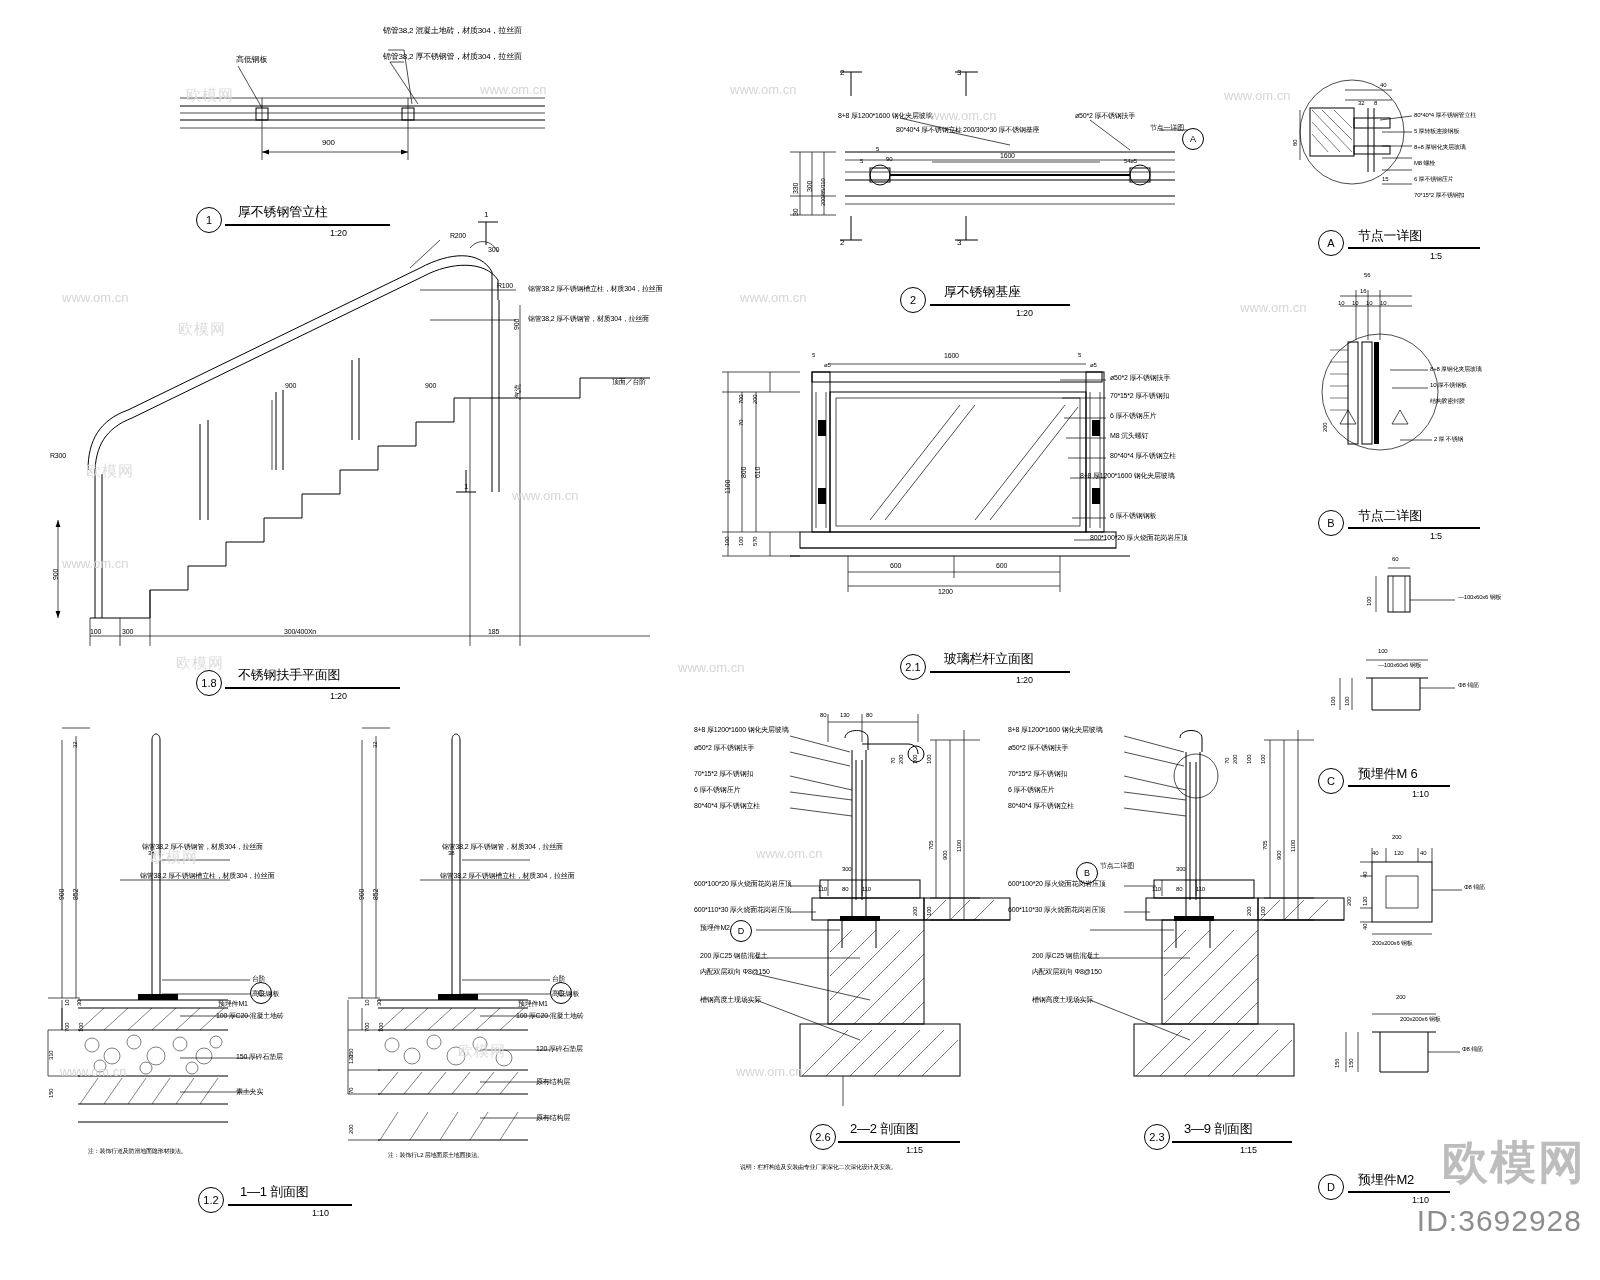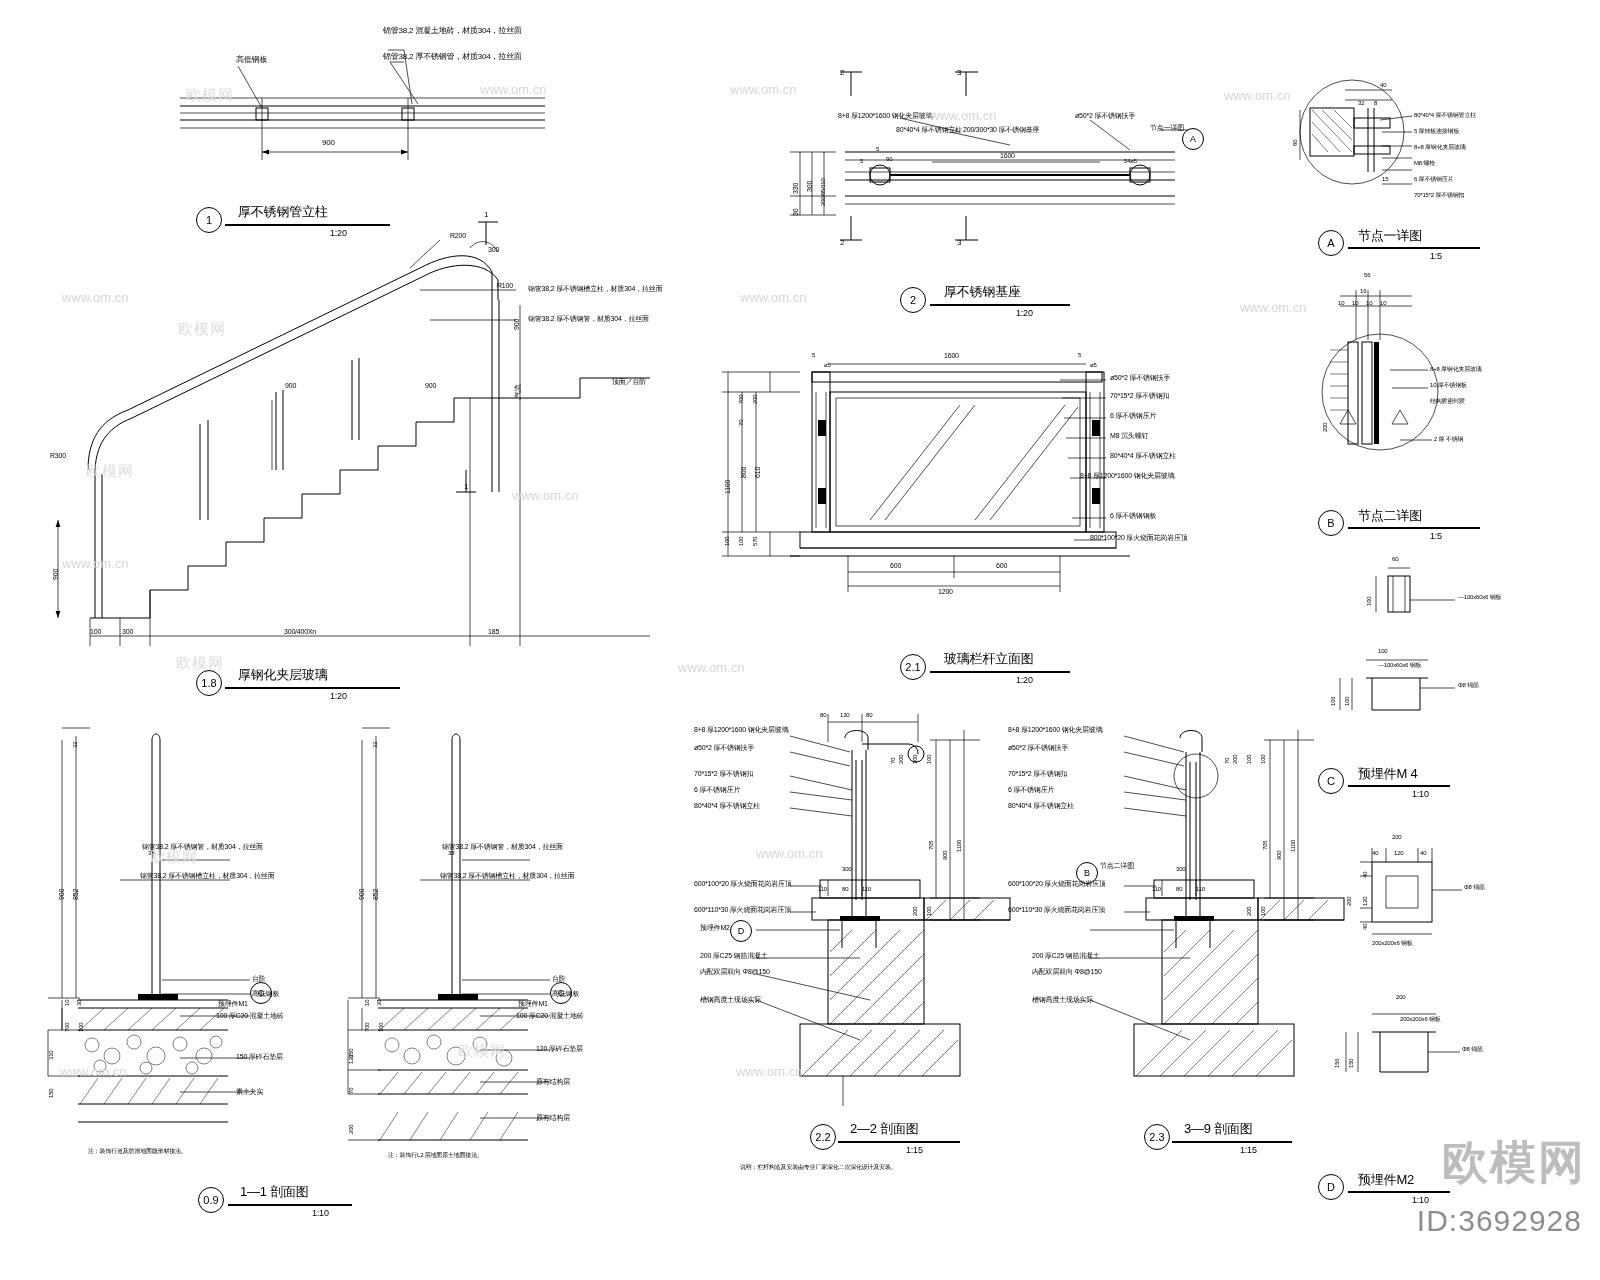--- a/index.html
+++ b/index.html
@@ -581,48 +581,48 @@
   </svg>
 
   <div class="bub" style="left:196px;top:207px;">1</div>
   <div class="bub" style="left:196px;top:670px;">1.8</div>
   <div class="bub" style="left:900px;top:287px;">2</div>
   <div class="bub" style="left:900px;top:654px;">2.1</div>
   <div class="bub" style="left:1318px;top:230px;">A</div>
   <div class="bub" style="left:1318px;top:510px;">B</div>
   <div class="bub" style="left:1318px;top:768px;">C</div>
   <div class="bub" style="left:1318px;top:1174px;">D</div>
-  <div class="bub" style="left:198px;top:1187px;">0.9</div>
-  <div class="bub" style="left:810px;top:1124px;">2.2</div>
+  <div class="bub" style="left:198px;top:1187px;">1.2</div>
+  <div class="bub" style="left:810px;top:1124px;">2.6</div>
   <div class="bub" style="left:1144px;top:1124px;">2.3</div>
   <div class="bub small" style="left:1182px;top:128px;">A</div>
   <div class="bub small" style="left:1076px;top:862px;">B</div>
   <div class="bub small" style="left:250px;top:982px;">C</div>
   <div class="bub small" style="left:550px;top:982px;">C</div>
   <div class="bub small" style="left:730px;top:920px;">D</div>
 
   <div class="lbl title" style="left:238px;top:204px;">厚不锈钢管立柱</div>
   <div class="lbl scale" style="left:330px;top:228px;">1:20</div>
 
-  <div class="lbl title" style="left:238px;top:667px;">厚钢化夹层玻璃</div>
+  <div class="lbl title" style="left:238px;top:667px;">不锈钢扶手平面图</div>
   <div class="lbl scale" style="left:330px;top:691px;">1:20</div>
 
   <div class="lbl title" style="left:944px;top:284px;">厚不锈钢基座</div>
   <div class="lbl scale" style="left:1016px;top:308px;">1:20</div>
 
   <div class="lbl title" style="left:944px;top:651px;">玻璃栏杆立面图</div>
   <div class="lbl scale" style="left:1016px;top:675px;">1:20</div>
 
   <div class="lbl title" style="left:1358px;top:228px;">节点一详图</div>
   <div class="lbl scale" style="left:1430px;top:251px;">1:5</div>
 
   <div class="lbl title" style="left:1358px;top:508px;">节点二详图</div>
   <div class="lbl scale" style="left:1430px;top:531px;">1:5</div>
 
-  <div class="lbl title" style="left:1358px;top:766px;">预埋件M 4</div>
+  <div class="lbl title" style="left:1358px;top:766px;">预埋件M 6</div>
   <div class="lbl scale" style="left:1412px;top:789px;">1:10</div>
 
   <div class="lbl title" style="left:1358px;top:1172px;">预埋件M2</div>
   <div class="lbl scale" style="left:1412px;top:1195px;">1:10</div>
 
   <div class="lbl title" style="left:240px;top:1184px;">1—1 剖面图</div>
   <div class="lbl scale" style="left:312px;top:1208px;">1:10</div>
 
   <div class="lbl title" style="left:850px;top:1121px;">2—2 剖面图</div>
   <div class="lbl scale" style="left:906px;top:1145px;">1:15</div>

